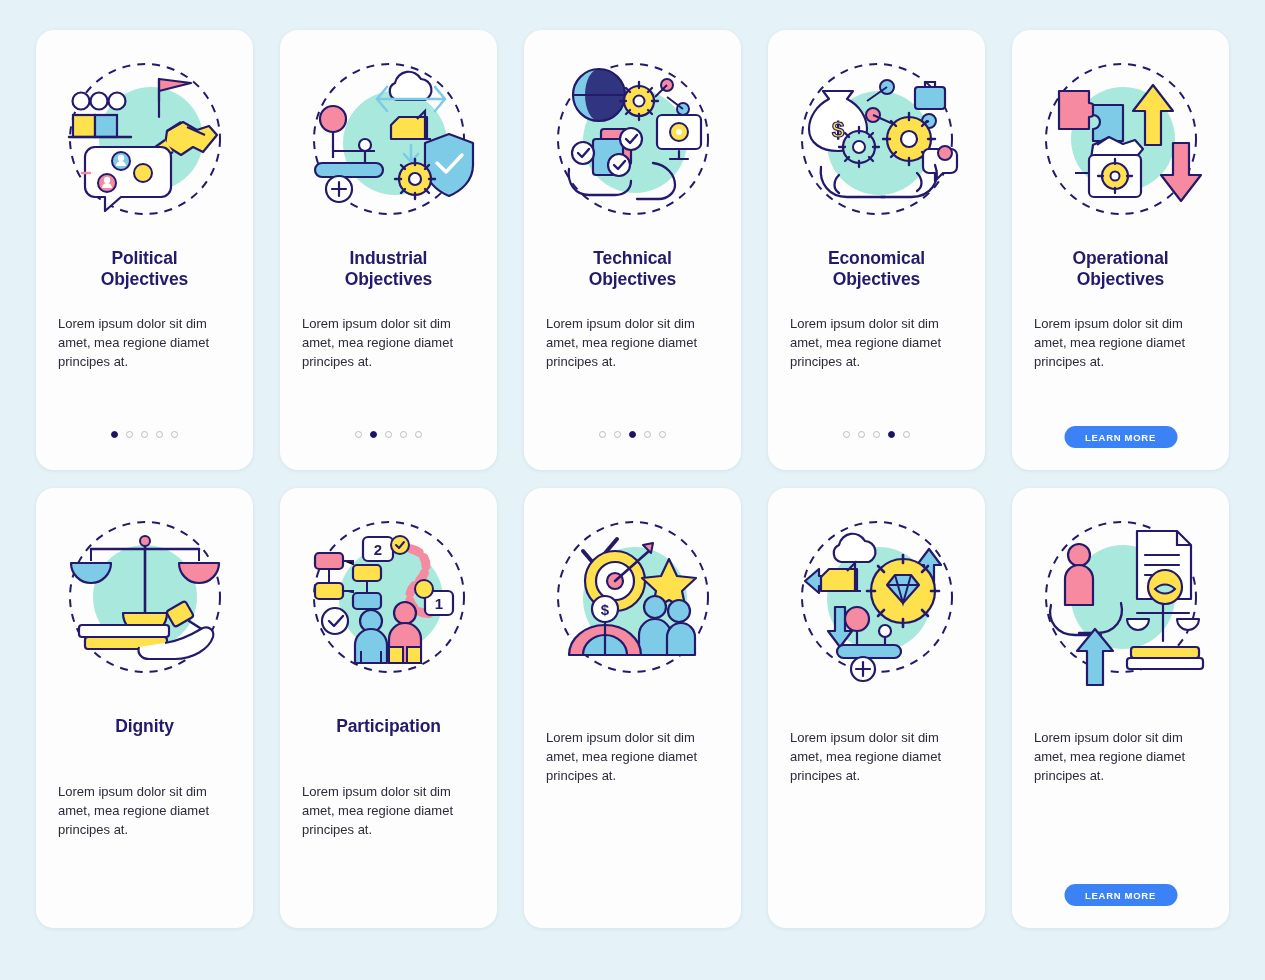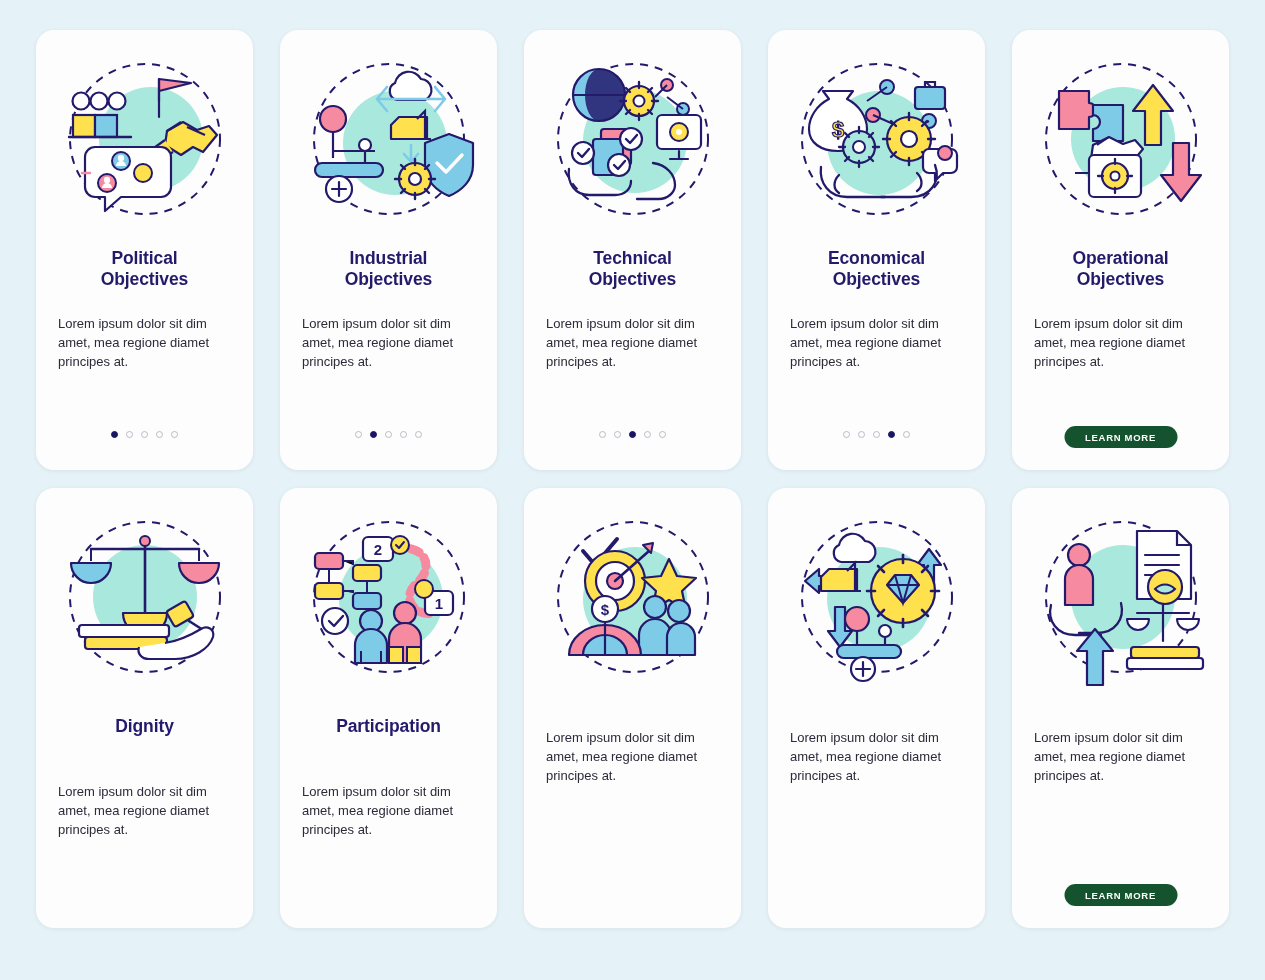--- a/index.html
+++ b/index.html
@@ -83,21 +83,21 @@
   }
   .dot.active {
     border-color: #1b1464;
     background: #1b1464;
   }
   .cta {
     position: absolute;
     bottom: 22px;
     left: 50%;
     transform: translateX(-50%);
-    background: #14532d;
+    background: #3b82f6;
     color: #ffffff;
     font-size: 9.5px;
     font-weight: bold;
     letter-spacing: 0.7px;
     border: none;
     border-radius: 13px;
     width: 113px;
     height: 22px;
     cursor: pointer;
     display: flex;

